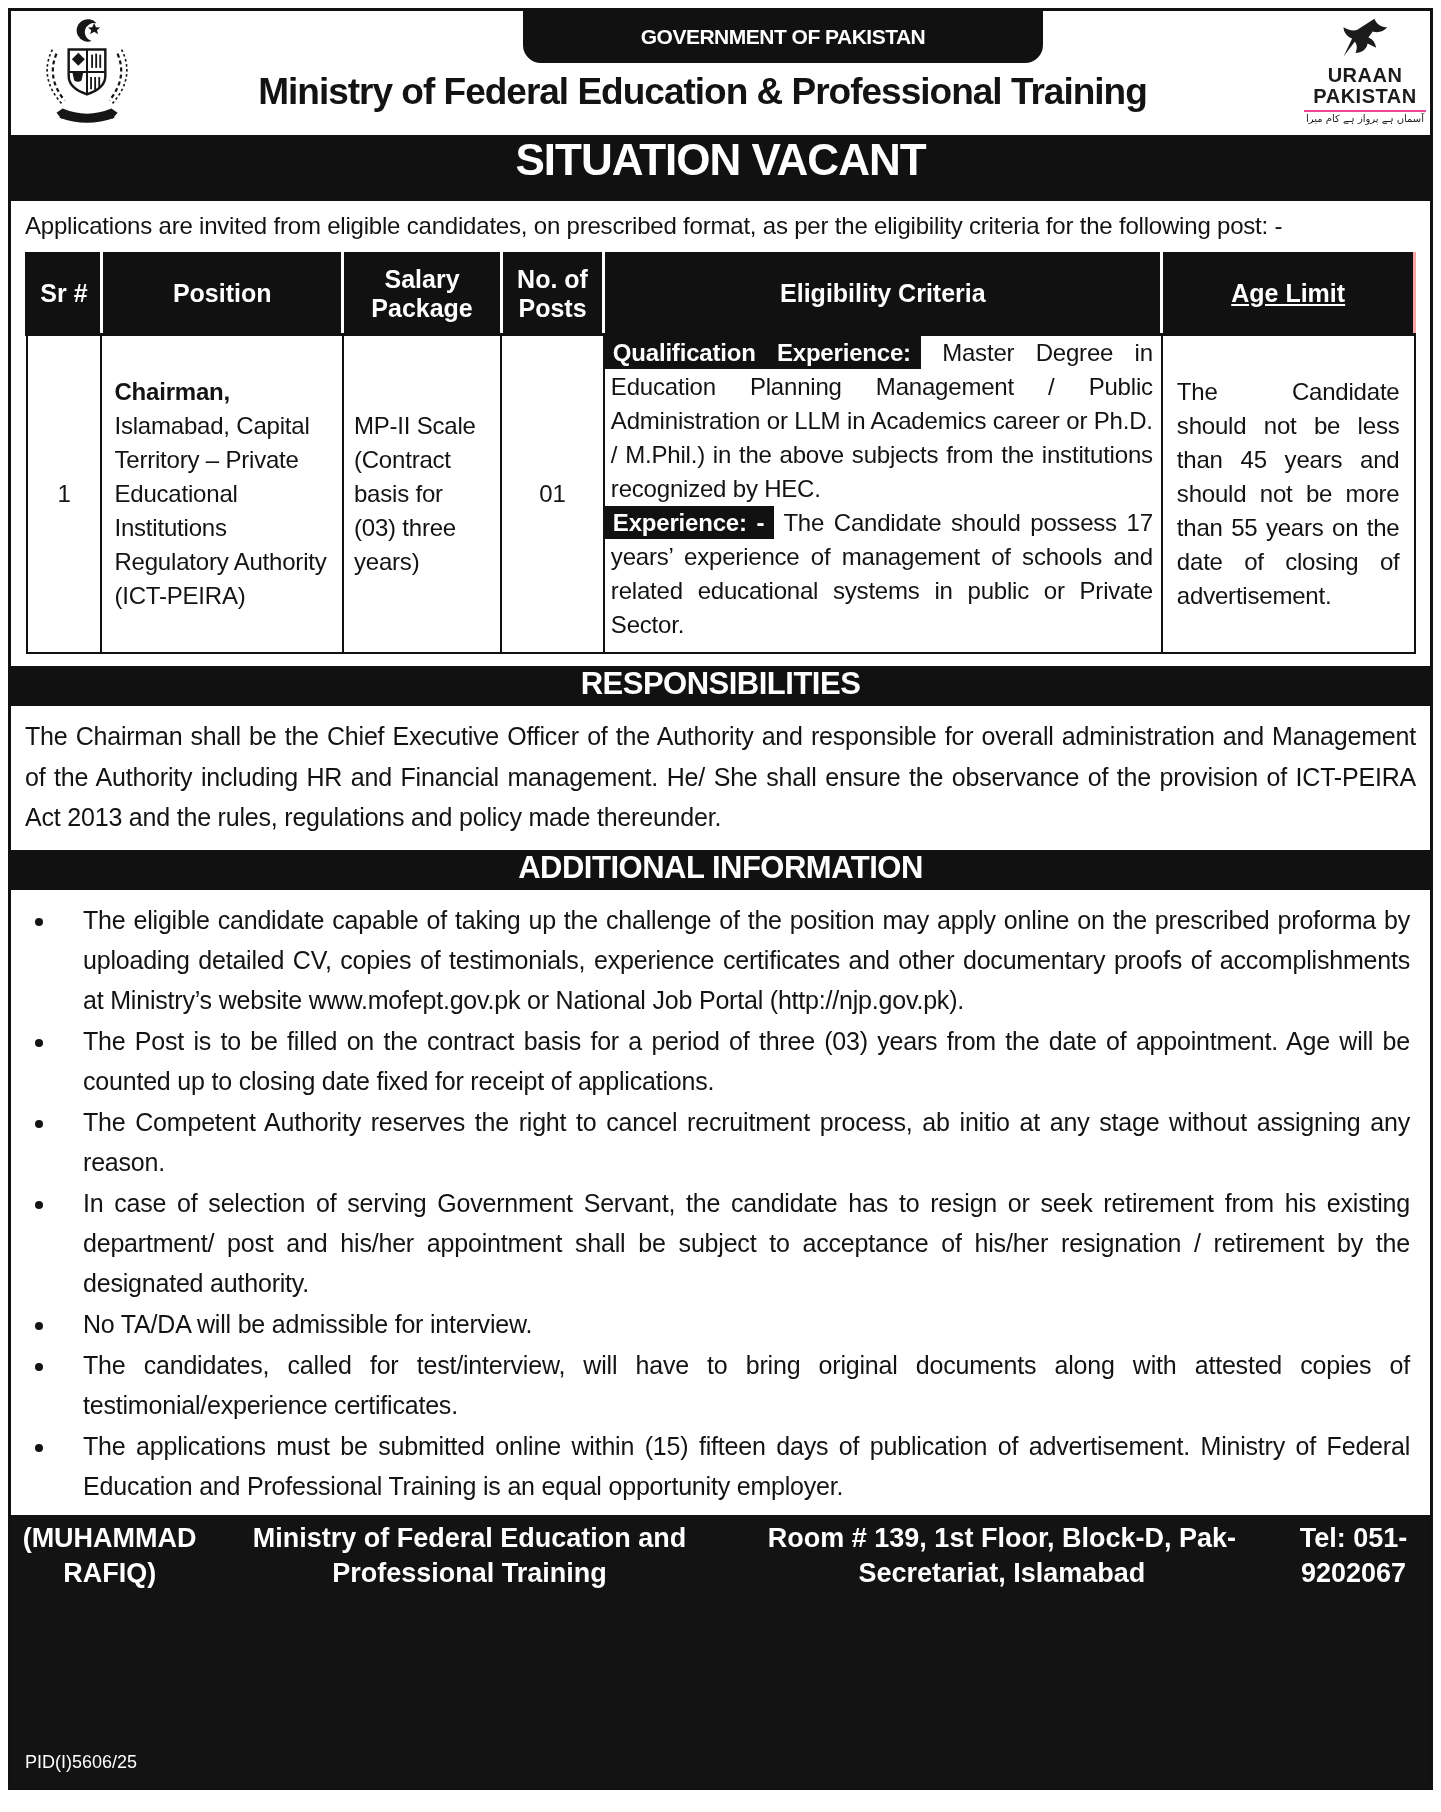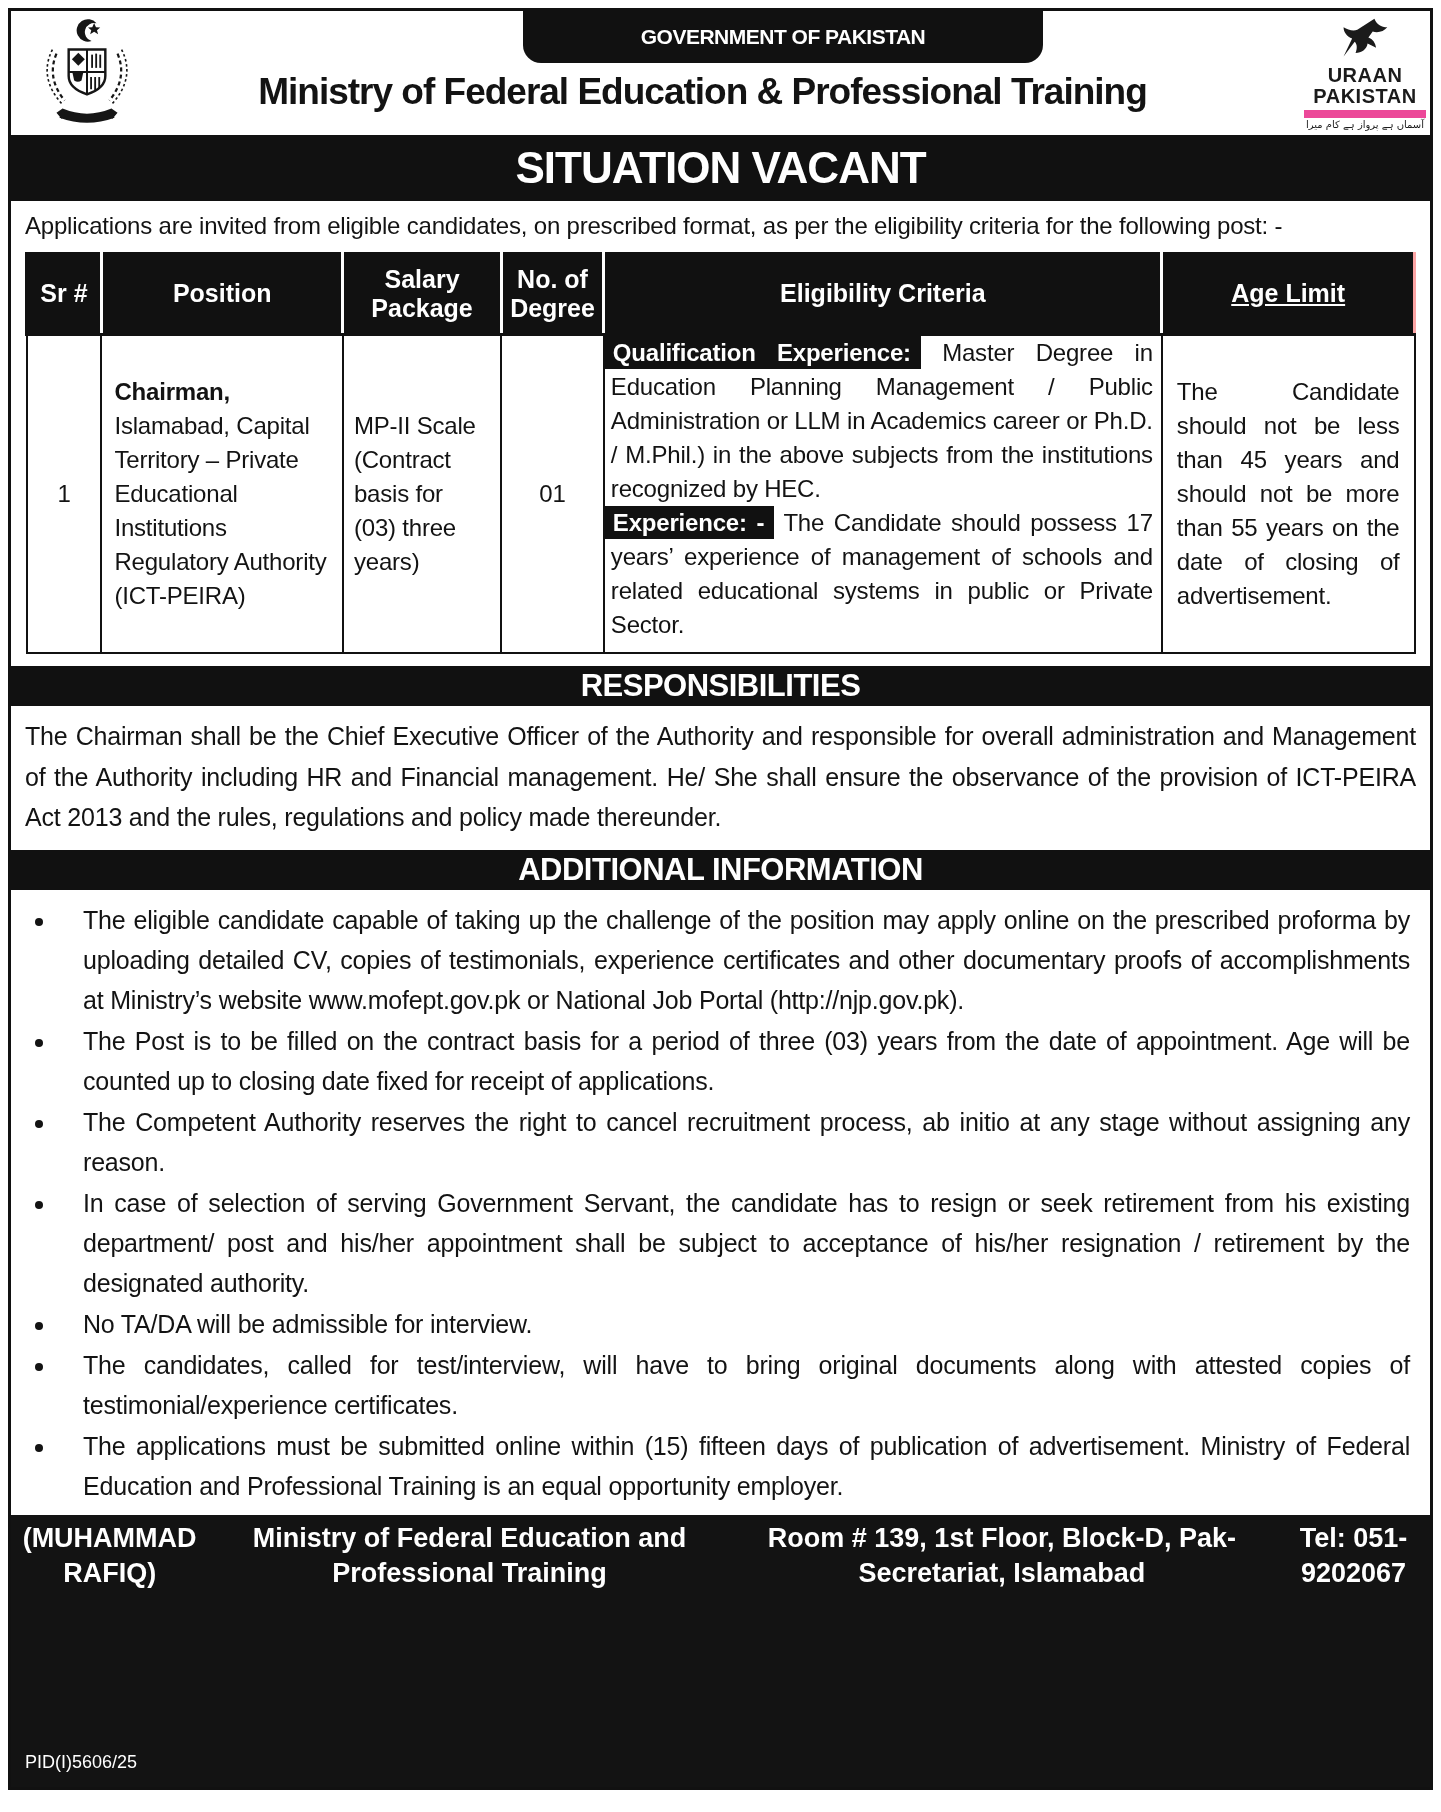--- a/index.html
+++ b/index.html
@@ -11,25 +11,25 @@
   .emblem{position:absolute;left:20px;top:8px;width:112px;height:112px;}
   .gov-banner{position:absolute;left:512px;top:0;width:520px;height:52px;background:#111;color:#fff;
     border-radius:0 0 18px 18px;display:flex;align-items:center;justify-content:center;
     font-weight:bold;font-size:21px;letter-spacing:-0.5px;}
   .ministry{position:absolute;left:124px;right:160px;top:60px;text-align:center;
     font-size:37px;font-weight:bold;letter-spacing:-1px;}
   .uraan{position:absolute;right:4px;top:6px;width:122px;text-align:center;color:#1b1b1b;}
   .uraan svg{display:block;margin:0 auto;}
   .uraan .u1{font-size:20px;font-weight:800;letter-spacing:0.5px;line-height:1.05;}
   .uraan .u2{font-size:20px;font-weight:800;letter-spacing:0.5px;line-height:1.05;}
-  .uraan .tag{font-size:10px;border-top:8px solid #ec4899;margin-top:3px;padding-top:1px;font-family:"DejaVu Sans",sans-serif;}
+  .uraan .tag{font-size:10px;border-top:2px solid #ec4899;margin-top:3px;padding-top:1px;font-family:"DejaVu Sans",sans-serif;}
 
   
   .bar{background:#111;color:#fff;text-align:center;font-weight:bold;flex:0 0 auto;
-    display:flex;align-items:center;justify-content:center;}
+    display:flex;justify-content:center;}
   .bar.big{height:66px;font-size:44px;letter-spacing:-1px;}
   .bar.small{height:40px;font-size:31px;letter-spacing:-0.5px;}
 
   .intro{padding:8px 14px 6px 14px;font-size:24px;line-height:1.4;text-align:justify;letter-spacing:-0.2px;}
 
   
   table{border-collapse:collapse;margin:3px 14px 0 14px;width:calc(100% - 28px);table-layout:fixed;}
   th{background:#111;color:#fff;font-size:25px;font-weight:bold;padding:10px 4px;border:3px solid #111;
      border-right:3px solid #fff;height:56px;}
   th:last-child{border-right:3px solid #fca5a5;text-decoration:underline;}
@@ -112,21 +112,21 @@
         <col style="width:11.4%">
       <col style="width:7.4%">
         <col style="width:40.2%">
         <col style="width:18.2%">
     </colgroup>
     <thead>
       <tr>
         <th>Sr #</th>
         <th>Position</th>
         <th>Salary Package</th>
-        <th>No. of Degree</th>
+        <th>No. of Posts</th>
         <th>Eligibility Criteria</th>
         <th>Age Limit</th>
       </tr>
     </thead>
     <tbody>
       <tr>
         <td class="c">1</td>
         <td class="pos">
           <span class="pos-title">Chairman,</span><br>
           <span>Islamabad, Capital Territory – Private Educational Institutions Regulatory Authority (ICT-PEIRA)</span>

